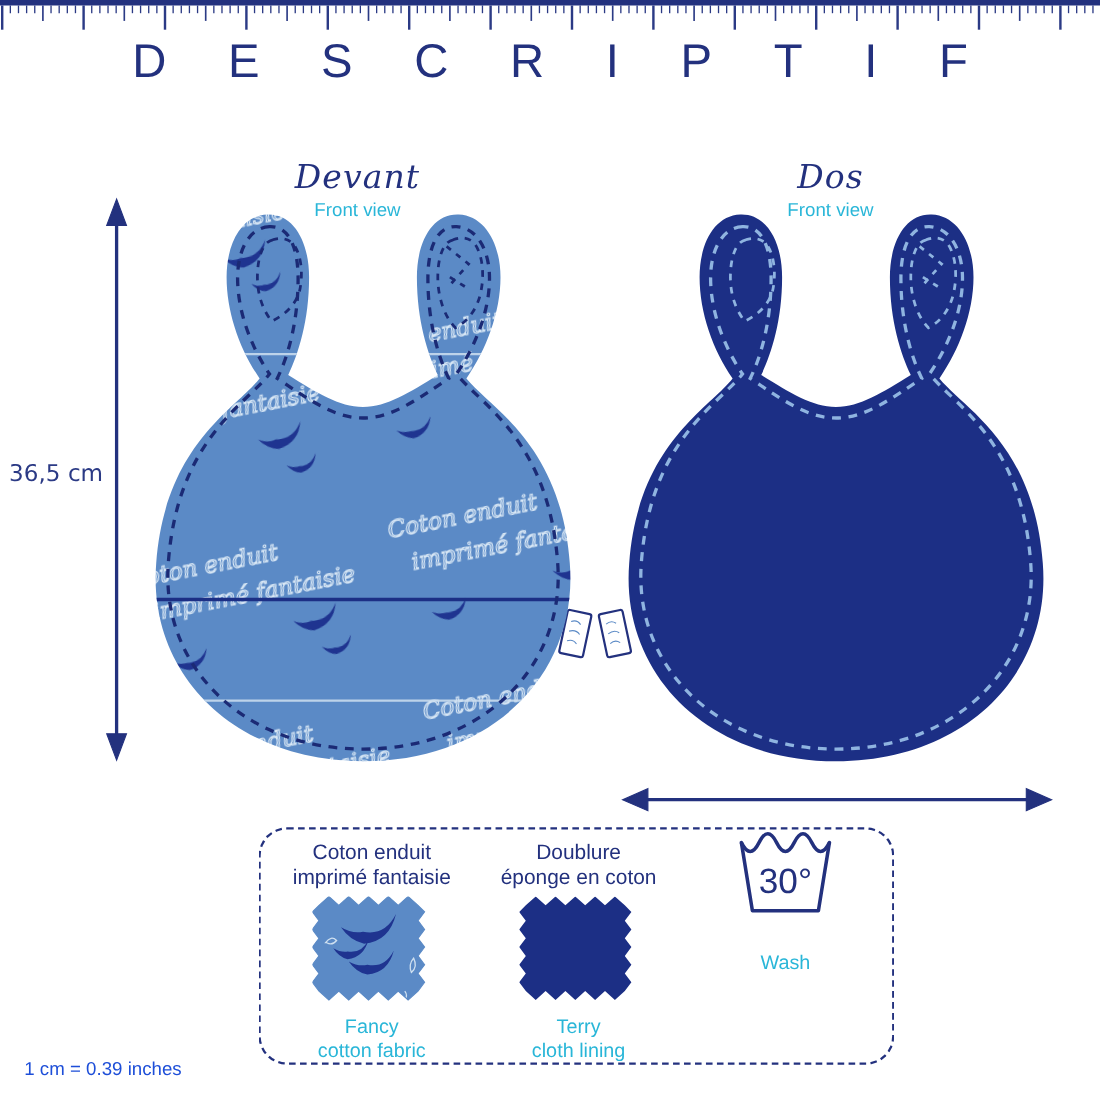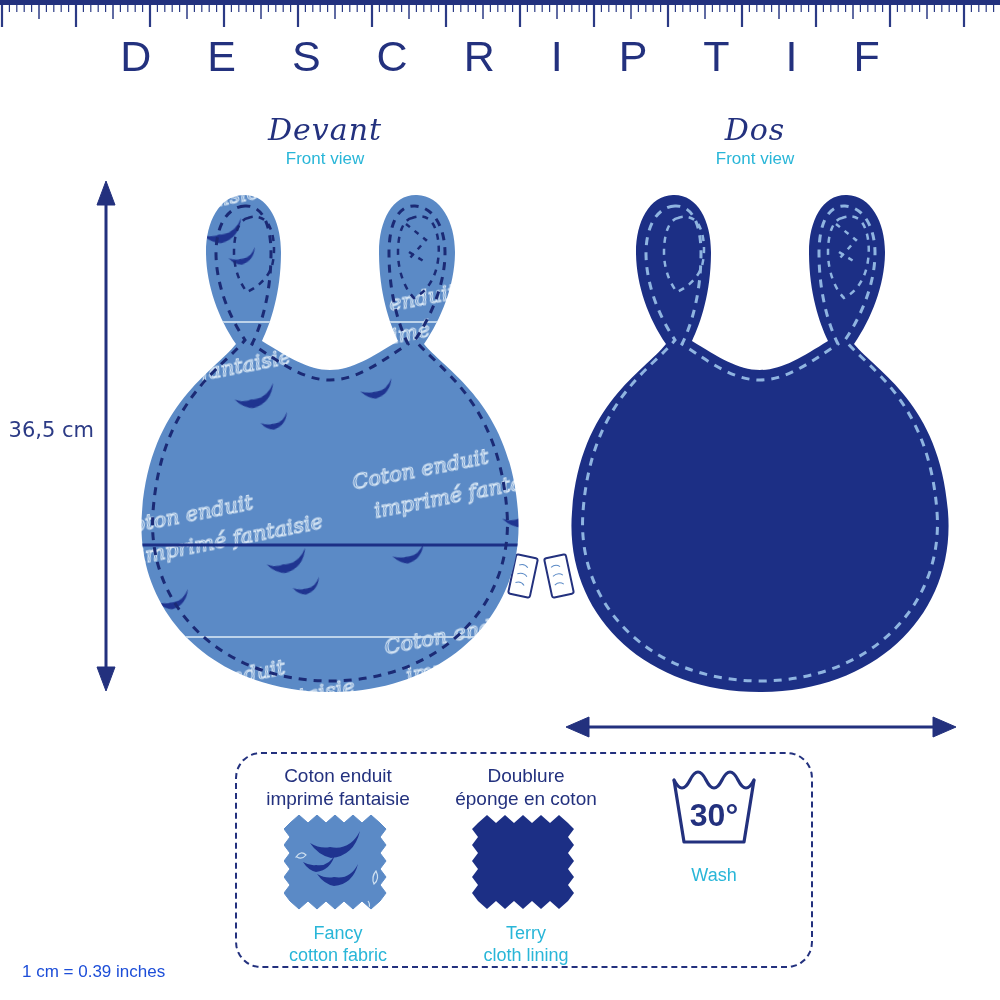--- a/index.html
+++ b/index.html
@@ -17,28 +17,28 @@
   #ruler-band{position:absolute;left:0;top:0;width:1000px;height:30px;}
   #descriptif-title{
     position:absolute;left:0;top:30px;width:1000px;height:52px;
     display:flex;align-items:center;justify-content:center;
     font-size:43px;letter-spacing:56px;text-indent:56px;
     color:#23317e;font-weight:400;white-space:nowrap;
   }
 
   
   .view-caption{position:absolute;text-align:center;width:260px;}
-  .cap-fr{font-family:"DejaVu Serif",serif;font-style:italic;font-size:30px;color:#23317e;letter-spacing:1px;}
+  .cap-fr{font-family:"DejaVu Serif",serif;font-style:italic;font-size:30px;color:#23317e;letter-spacing:1px;margin-top:32px;}
   .cap-en{font-size:17px;color:#29b6d8;margin-top:2px;}
   #caption-front{left:195px;top:112px;}
   #caption-back{left:625px;top:112px;}
 
   
   #height-label{
-    position:absolute;left:8px;top:418px;width:86px;text-align:right;
+    position:absolute;left:8px;top:418px;width:86px;text-align:center;
     font-family:"DejaVu Sans",sans-serif;font-size:21px;color:#2b3a85;
   }
   #width-label{
     position:absolute;left:640px;top:695px;width:230px;text-align:center;
     font-family:"DejaVu Sans",sans-serif;font-size:21px;color:#2b3a85;
   }
 
   
   #legend-box{
     position:absolute;left:235px;top:752px;width:578px;height:216px;
@@ -49,21 +49,21 @@
   #legend-col-terry{left:196px;}
   #legend-col-care{left:384px;}
   .legend-title{
     font-size:19px;line-height:23px;color:#23317e;padding-top:10px;min-height:48px;
     white-space:pre-line;
   }
   .legend-sub{
     font-size:18px;line-height:22px;color:#29b6d8;white-space:pre-line;
   }
   .swatch-wrap{height:110px;display:flex;align-items:center;justify-content:center;}
-  .care-wrap{height:110px;display:flex;align-items:center;justify-content:center;font-weight:bold;}
+  .care-wrap{height:110px;display:flex;align-items:flex-start;justify-content:center;}
 
   
   #footnote{
     position:absolute;left:22px;top:962px;font-size:17px;color:#1d4ed8;
   }
 </style>
 </head>
 <body>
 
 <div class="stage">

